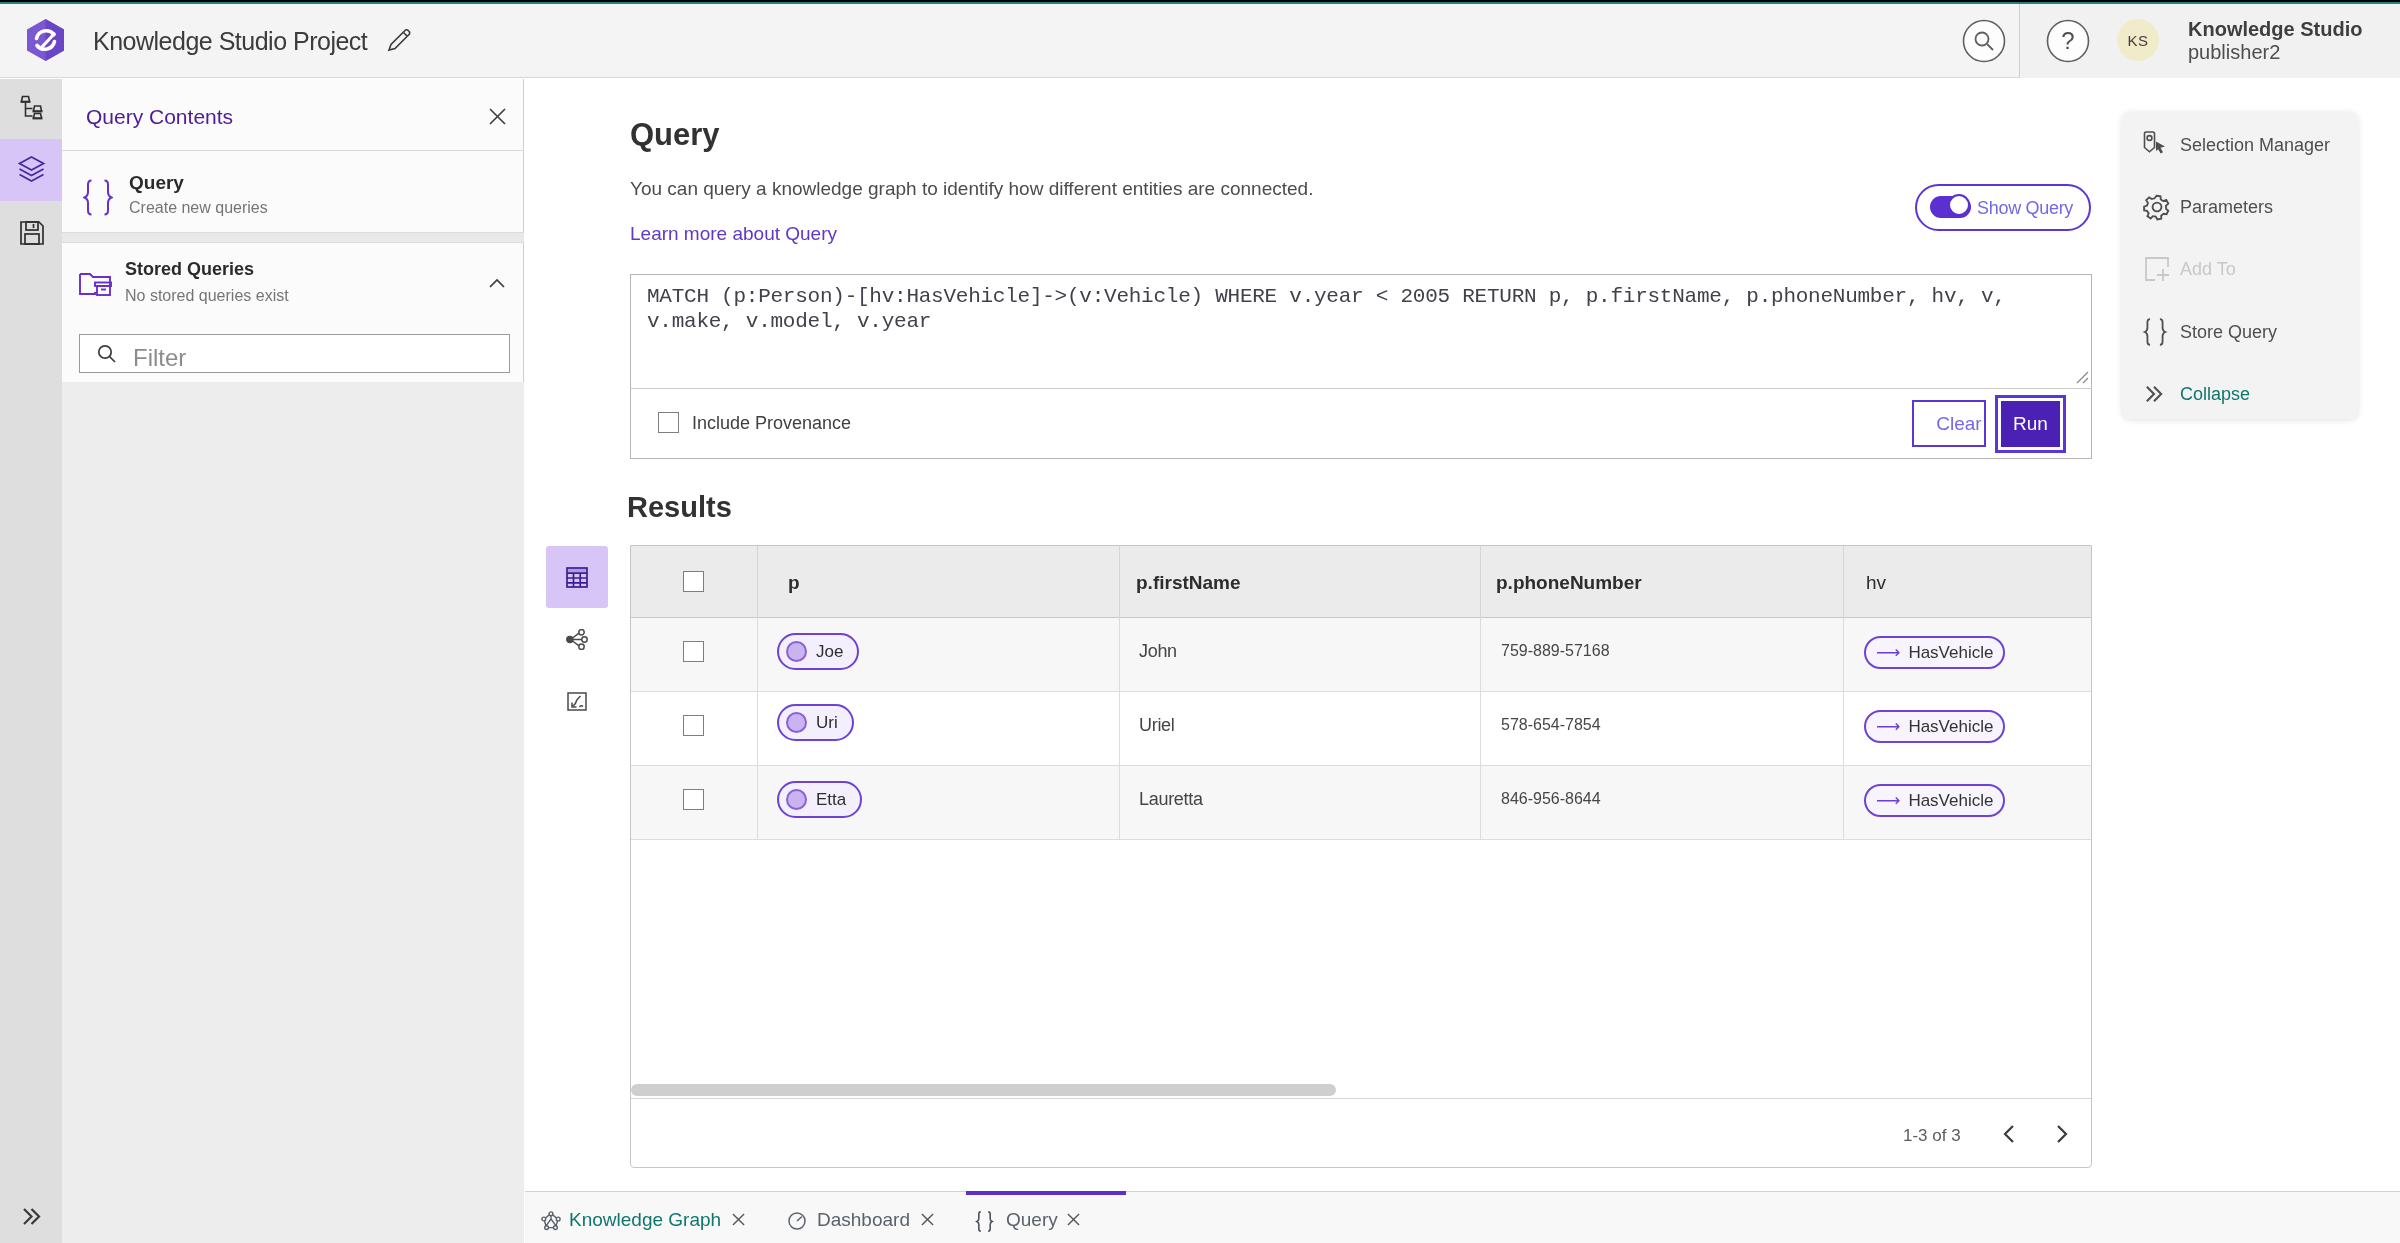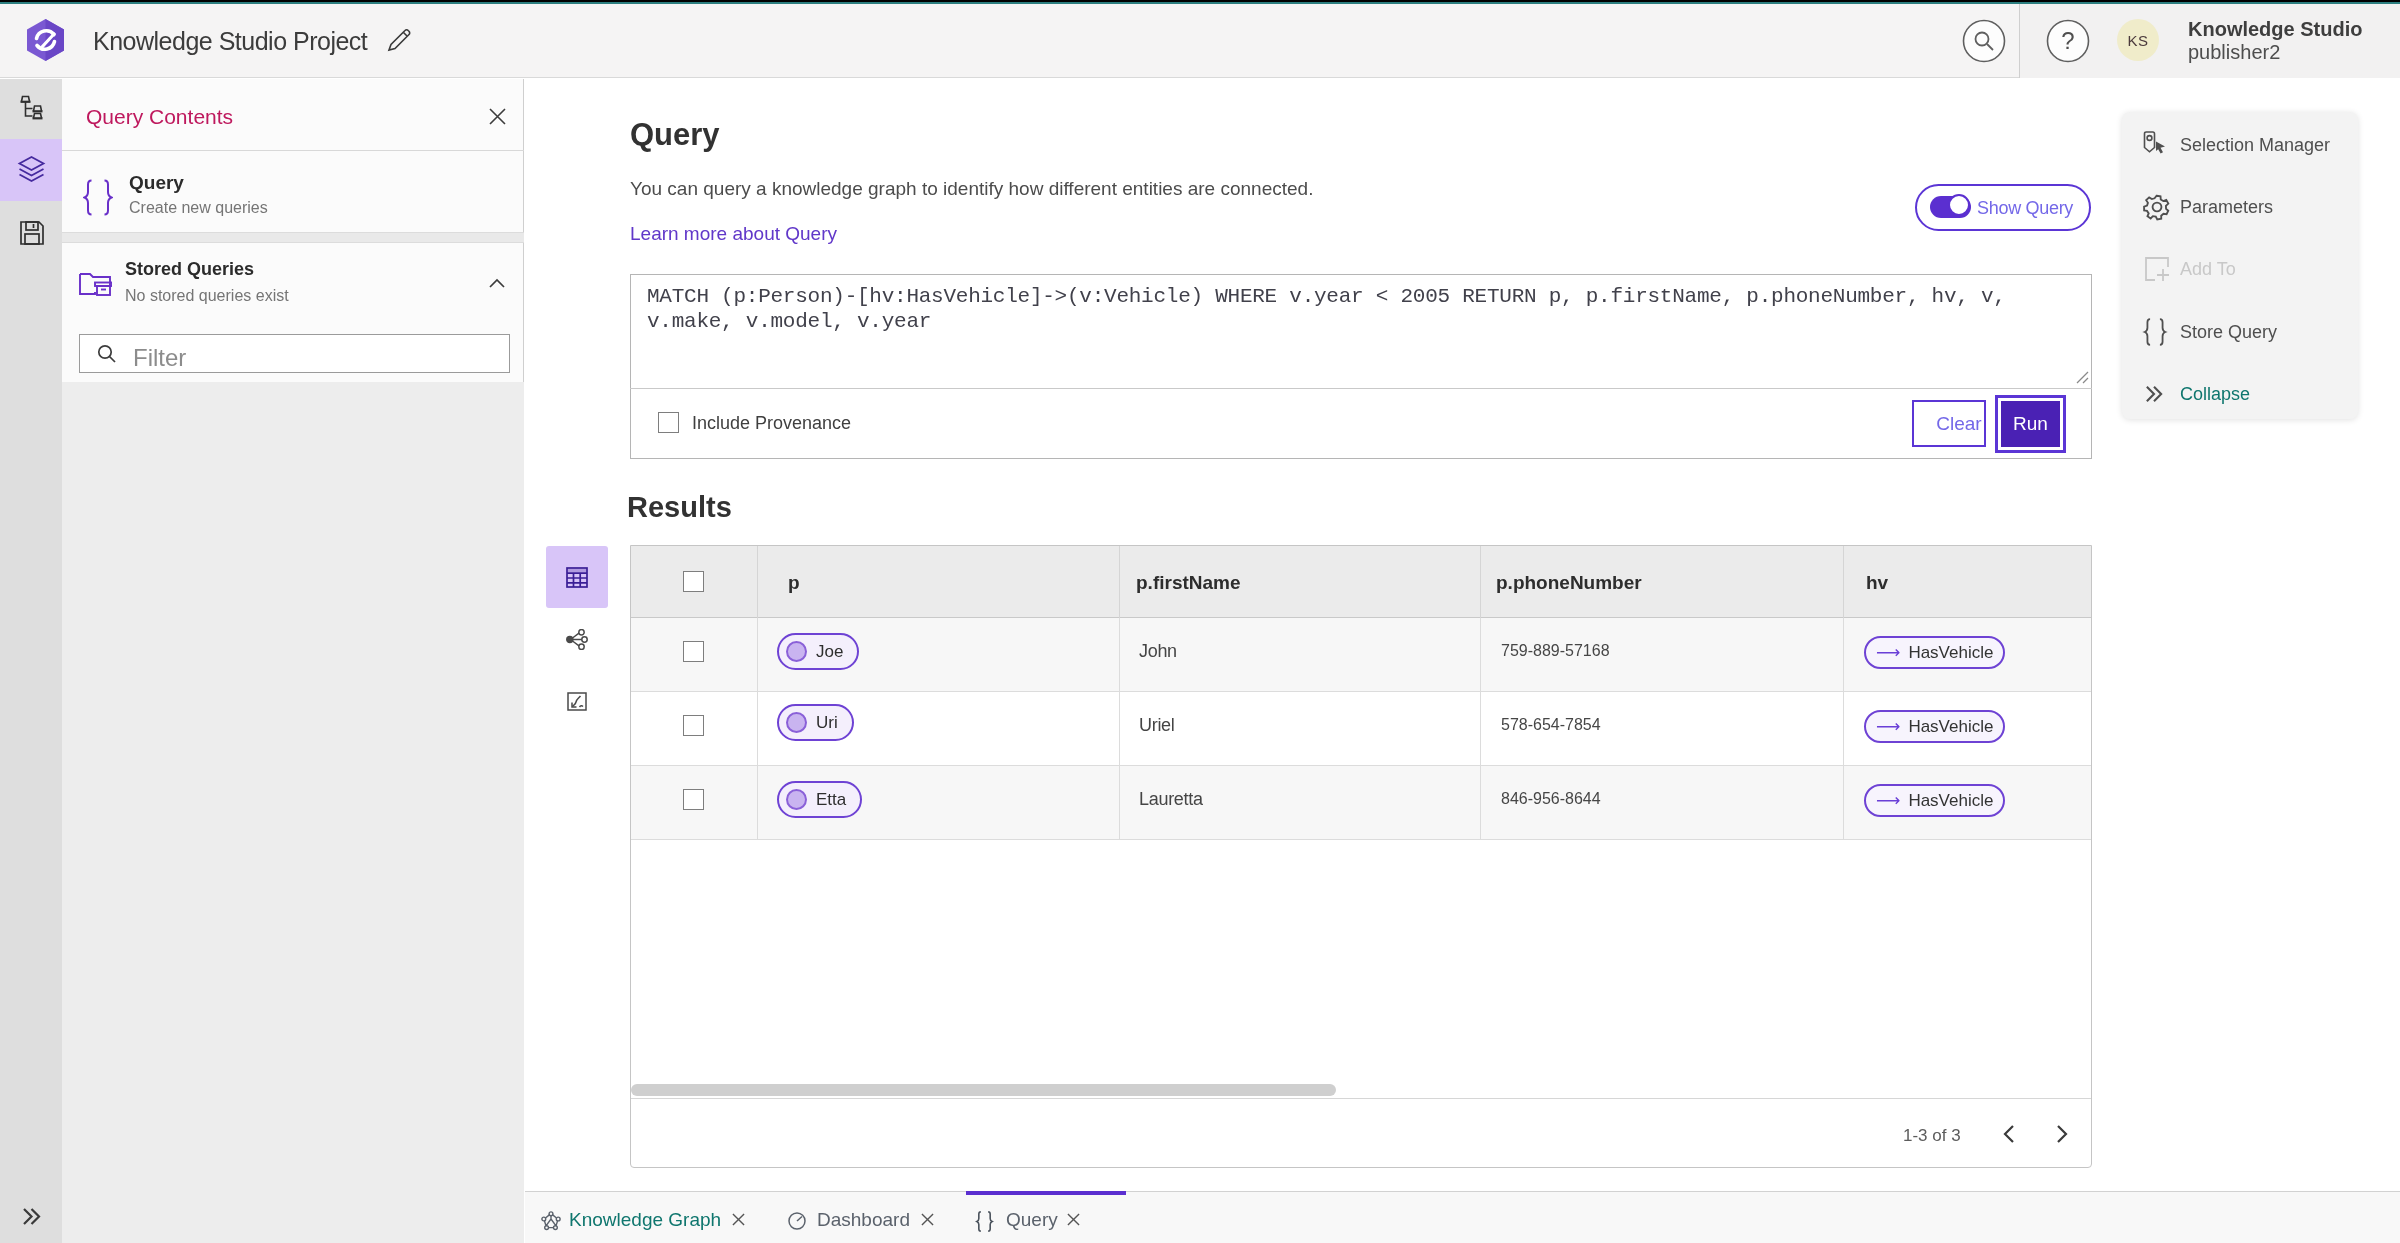--- a/index.html
+++ b/index.html
@@ -86,21 +86,21 @@
 
 <svg class="abs" style="left:21px;top:1206px;" width="21" height="21" viewBox="0 0 21 21">
   <g fill="none" stroke="#3a3a3a" stroke-width="2.2">
     <path d="M3 3 L10.5 10.5 L3 18"></path>
     <path d="M10.5 3 L18 10.5 L10.5 18"></path>
   </g>
 </svg>
 
 <div class="abs" style="left:62px;top:79px;width:462px;height:1164px;background:#fbfbfb;border-right:1px solid #cfcfcf;"></div>
 <div class="abs" style="left:62px;top:382px;width:462px;height:861px;background:#ededed;"></div>
-<div class="abs" style="left:86px;top:105px;font-size:21px;color:#be185d;font-weight:500;">Query Contents</div>
+<div class="abs" style="left:86px;top:105px;font-size:21px;color:#4c1d95;font-weight:500;">Query Contents</div>
 <svg class="abs" style="left:489px;top:108px;" width="17" height="17" viewBox="0 0 17 17">
   <path d="M1 1 L16 16 M16 1 L1 16" stroke="#3c3c3c" stroke-width="1.6"></path>
 </svg>
 <div class="abs" style="left:62px;top:150px;width:462px;height:1px;background:#d8d8d8;"></div>
 
 <svg class="abs" style="left:83px;top:179px;" width="30" height="37" viewBox="0 0 30 37">
   <g fill="none" stroke="#6930c9" stroke-width="2">
     <path d="M8.5 1.5 C 5.5 1.5 5 3 5 5.5 L5 13 C 5 16 4 17.5 1.5 18.5 C 4 19.5 5 21 5 24 L5 31.5 C 5 34 5.5 35.5 8.5 35.5"></path>
     <path d="M21.5 1.5 C 24.5 1.5 25 3 25 5.5 L25 13 C 25 16 26 17.5 28.5 18.5 C 26 19.5 25 21 25 24 L25 31.5 C 25 34 24.5 35.5 21.5 35.5"></path>
   </g>
@@ -190,21 +190,21 @@
 
 <div class="abs" style="left:757px;top:546px;width:1px;height:294px;background:#d5d5d5;"></div>
 <div class="abs" style="left:1119px;top:546px;width:1px;height:294px;background:#d5d5d5;"></div>
 <div class="abs" style="left:1480px;top:546px;width:1px;height:294px;background:#d5d5d5;"></div>
 <div class="abs" style="left:1843px;top:546px;width:1px;height:294px;background:#d5d5d5;"></div>
 
 <div class="abs" style="left:683px;top:571px;width:21px;height:21px;background:#fff;border:1.5px solid #7e7e7e;"></div>
 <div class="abs" style="left:788px;top:572px;font-size:19px;font-weight:700;color:#2d2d2d;">p</div>
 <div class="abs" style="left:1136px;top:572px;font-size:19px;font-weight:700;color:#2d2d2d;">p.firstName</div>
 <div class="abs" style="left:1496px;top:572px;font-size:19px;font-weight:700;color:#2d2d2d;">p.phoneNumber</div>
-<div class="abs" style="left:1866px;top:572px;font-size:19px;font-weight:700;color:#2d2d2d;">hv</div>
+<div class="abs" style="left:1866px;top:572px;font-size:19px;font-weight:400;color:#2d2d2d;">hv</div>
 
 <div class="abs" style="left:631px;top:618px;width:1460px;height:74px;background:#f7f7f7;border-bottom:1px solid #dcdcdc;"></div>
 <div class="abs" style="left:631px;top:692px;width:1460px;height:74px;background:#fff;border-bottom:1px solid #dcdcdc;"></div>
 <div class="abs" style="left:631px;top:766px;width:1460px;height:74px;background:#f7f7f7;border-bottom:1px solid #dcdcdc;"></div>
 
 <div class="abs" style="left:757px;top:618px;width:1px;height:222px;background:#dcdcdc;"></div>
 <div class="abs" style="left:1119px;top:618px;width:1px;height:222px;background:#dcdcdc;"></div>
 <div class="abs" style="left:1480px;top:618px;width:1px;height:222px;background:#dcdcdc;"></div>
 <div class="abs" style="left:1843px;top:618px;width:1px;height:222px;background:#dcdcdc;"></div>
 

